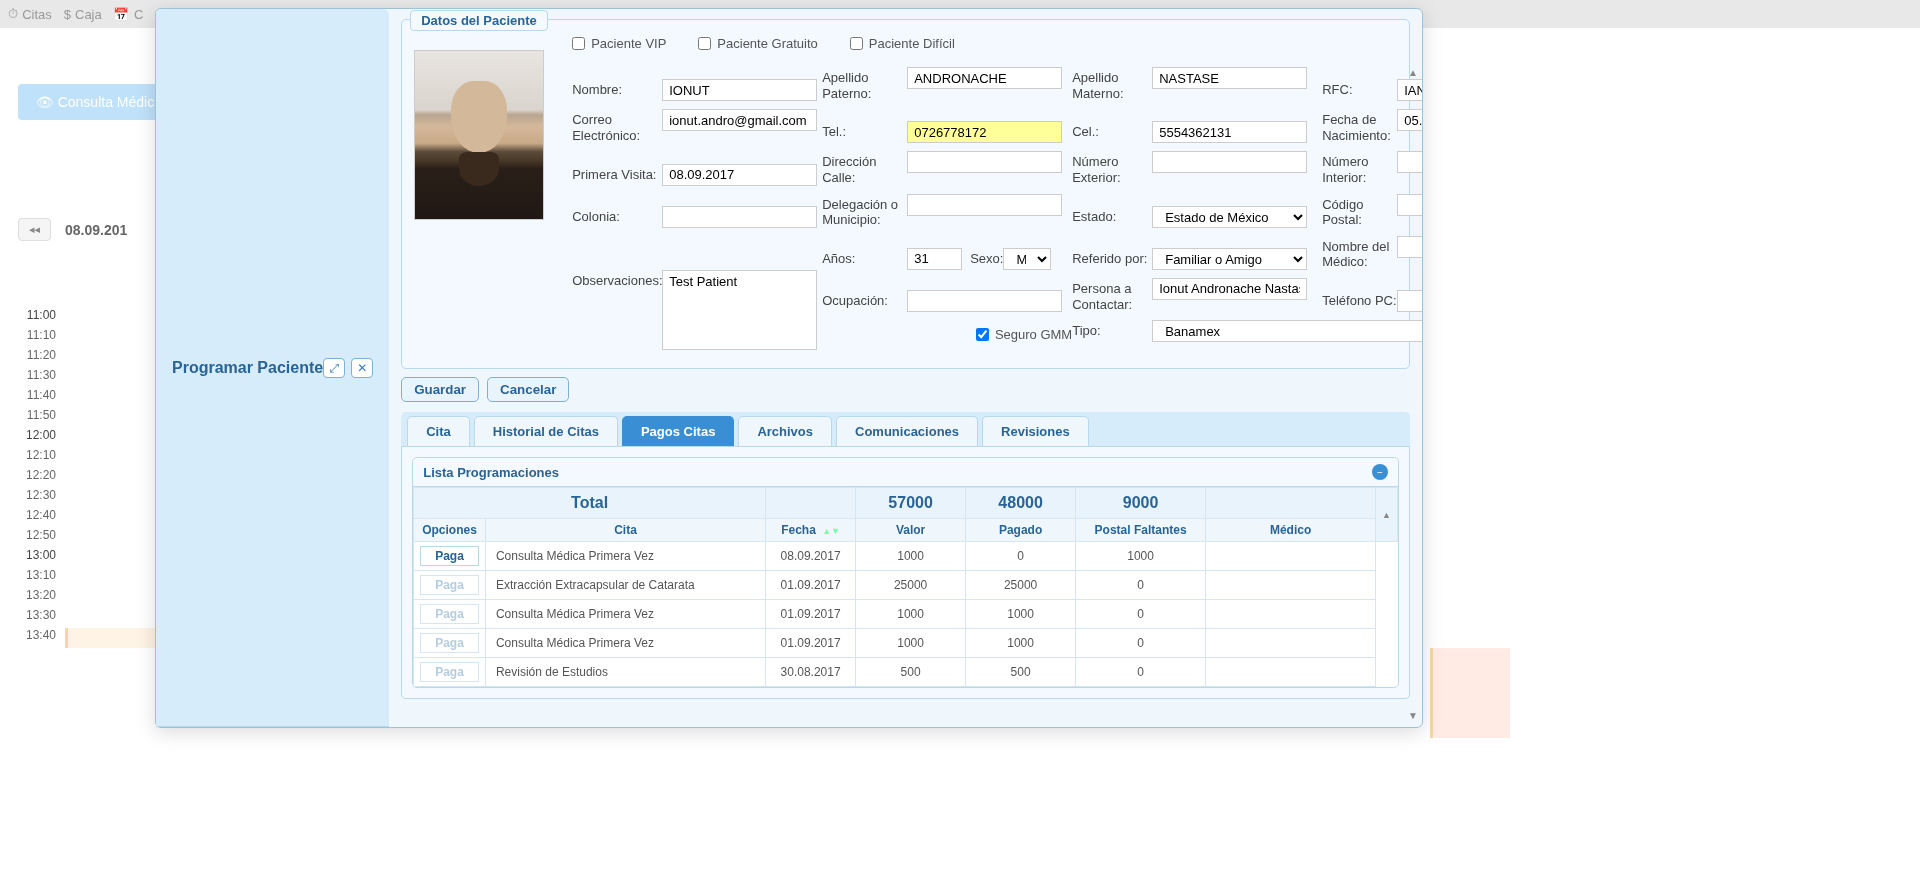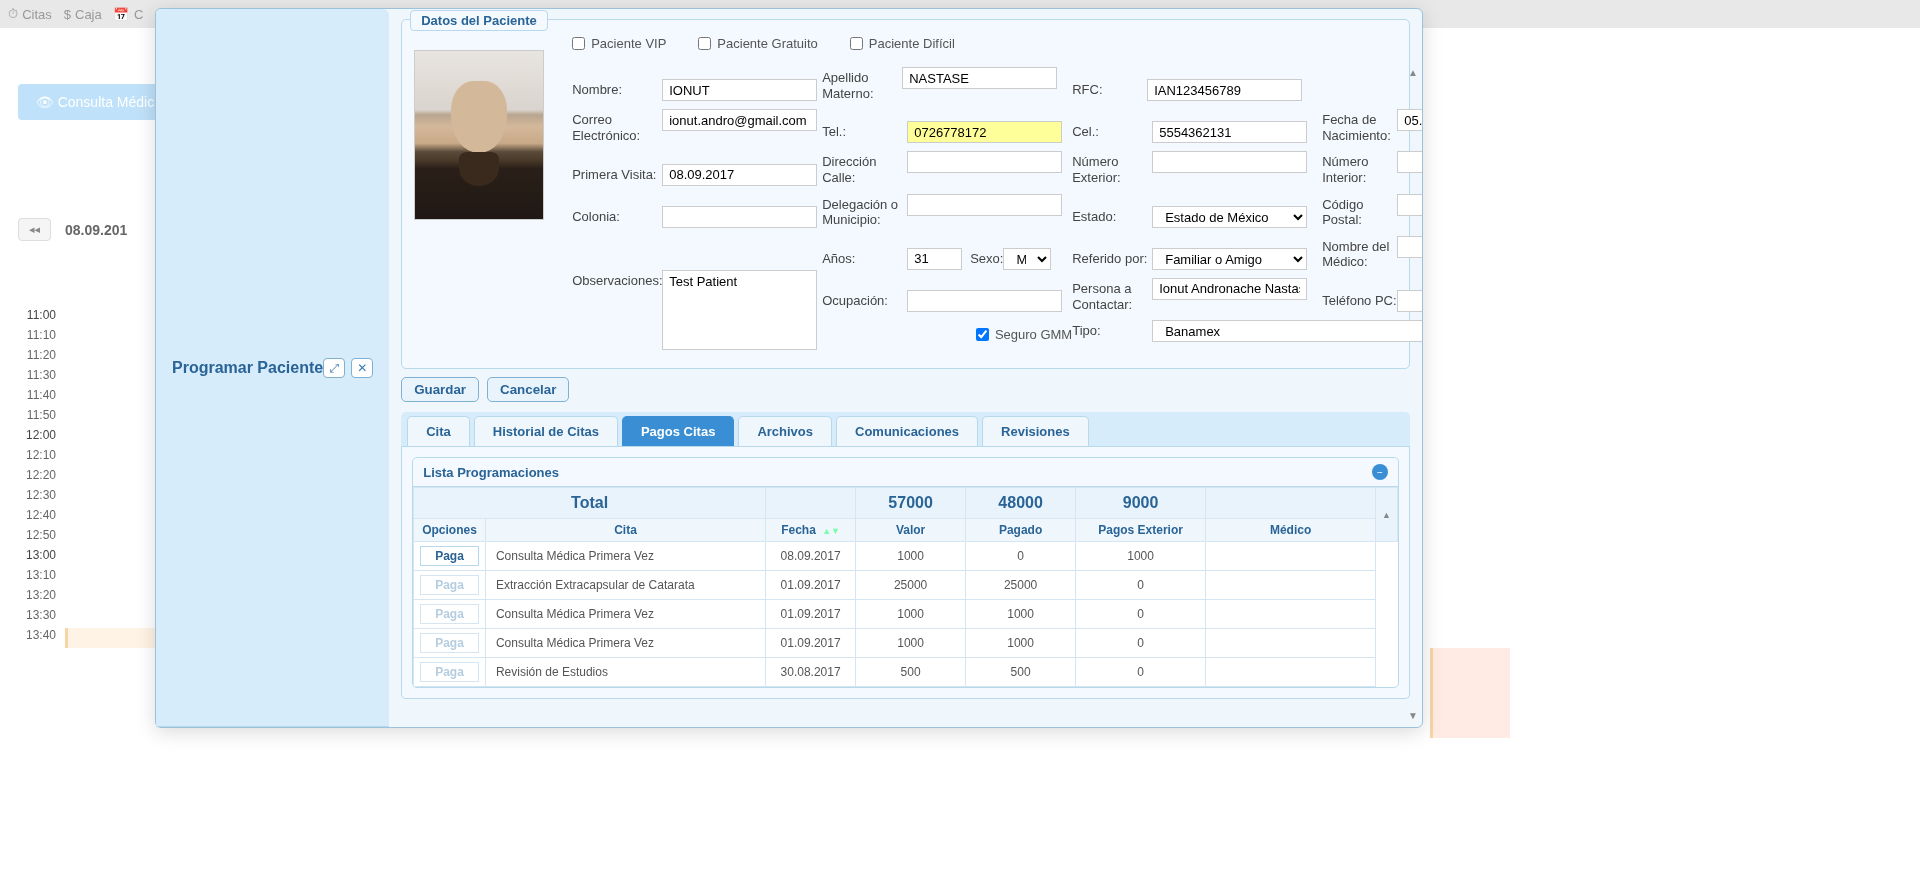--- a/index.html
+++ b/index.html
@@ -137,20 +137,24 @@
                 <input type="checkbox" style=""> 
                 <span>Paciente Difícil</span>
               </label>
             <button class="hist-btn">Paterno Clínica</button>
           </div>
 
           <div class="form-row">
             <div class="form-cell" style="width:250px">
                 <span class="lbl" style="width:90px">Nombre:</span>
                 <input class="inp" value="IONUT" style="">
+              </div>
+            <div class="form-cell" style="width:250px">
+                <span class="lbl" style="width:85px">Apellido Paterno:</span>
+                <input class="inp" value="ANDRONACHE" style="">
               </div>
             <div class="form-cell" style="width:250px">
                 <span class="lbl" style="width:80px">Apellido Materno:</span>
                 <input class="inp" value="NASTASE" style="">
               </div>
             <div class="form-cell">
                 <span class="lbl" style="width:75px">RFC:</span>
                 <input class="inp" value="IAN123456789" style="">
               </div>
           </div>
@@ -298,21 +302,21 @@
             <th rowspan="11" class="scroll-col">
                   <div class="sc-up">▲</div>
                 </th>
           </tr>
           <tr class="hdr-row" id="hdr-row">
                 <th style="width: 70px;">Opciones</th>
                 <th>Cita</th>
                 <th style="width: 90px;">Fecha <span class="sort-ic">▲▼</span></th>
                 <th style="width: 110px;">Valor</th>
                 <th style="width: 110px;">Pagado</th>
-                <th style="width: 130px;">Pagos Exterior</th>
+                <th style="width: 130px;">Postal Faltantes</th>
                 <th style="width: 170px;">Médico</th>
               </tr>
           </tbody>
             <tbody id="grid-body">
               <tr>
                 <td><button class="paga-btn">Paga</button></td>
                 <td class="left">Consulta Médica Primera Vez</td>
                 <td>08.09.2017</td>
                 <td>1000</td>
                 <td>0</td>

